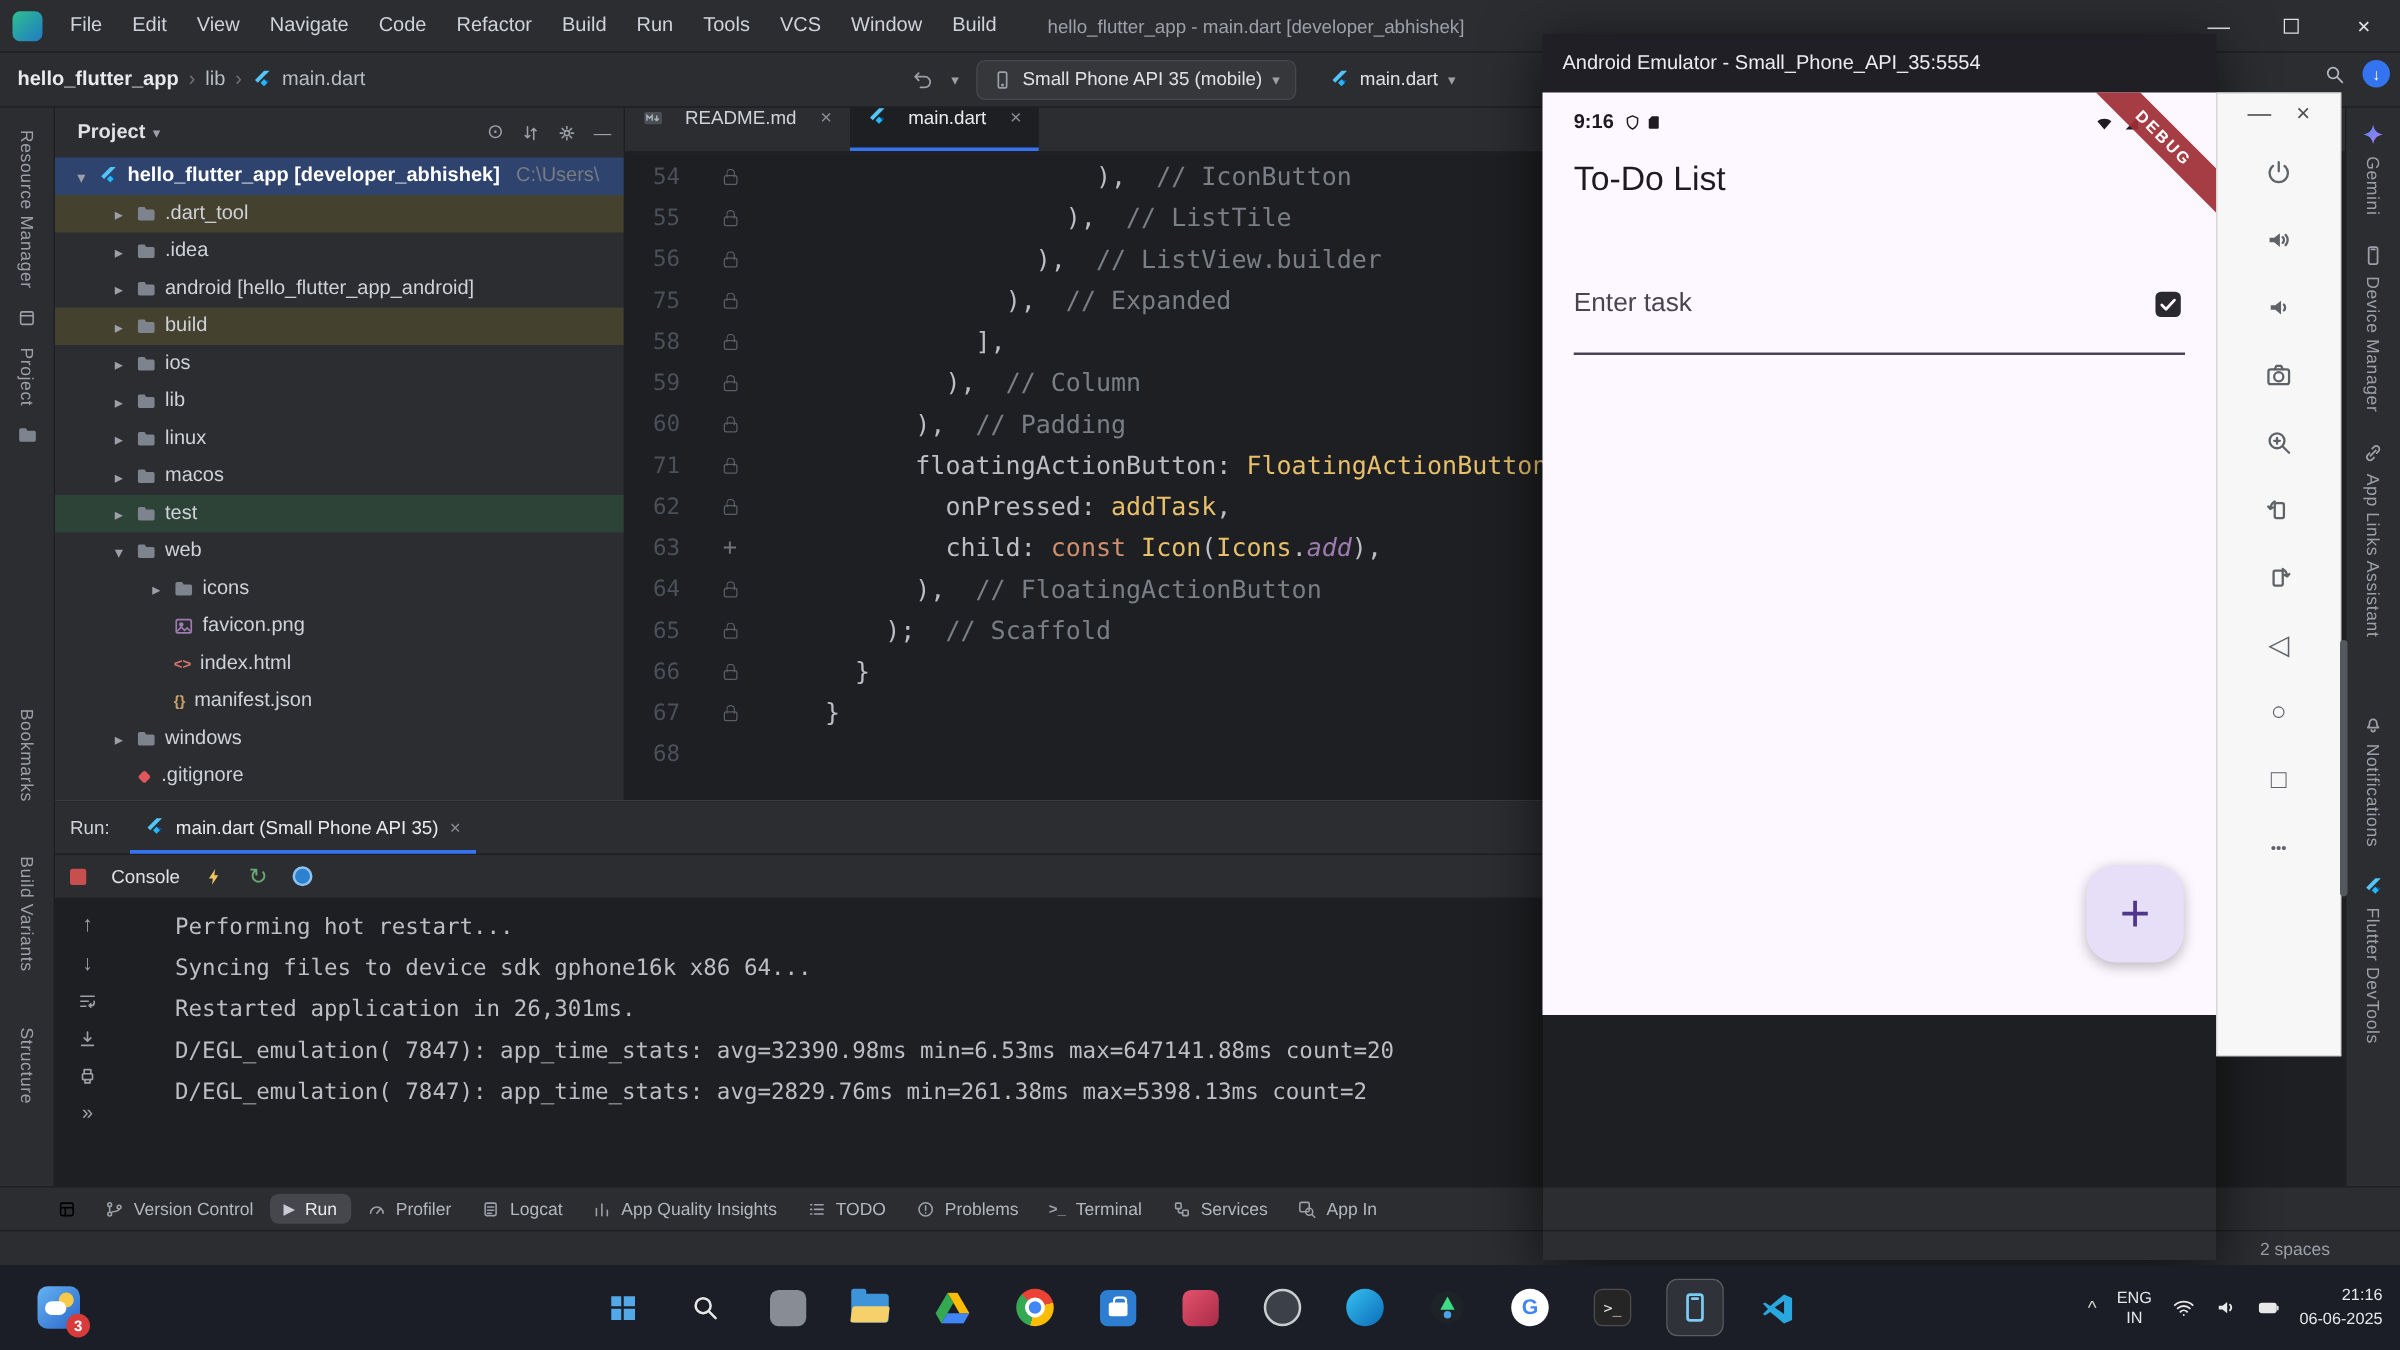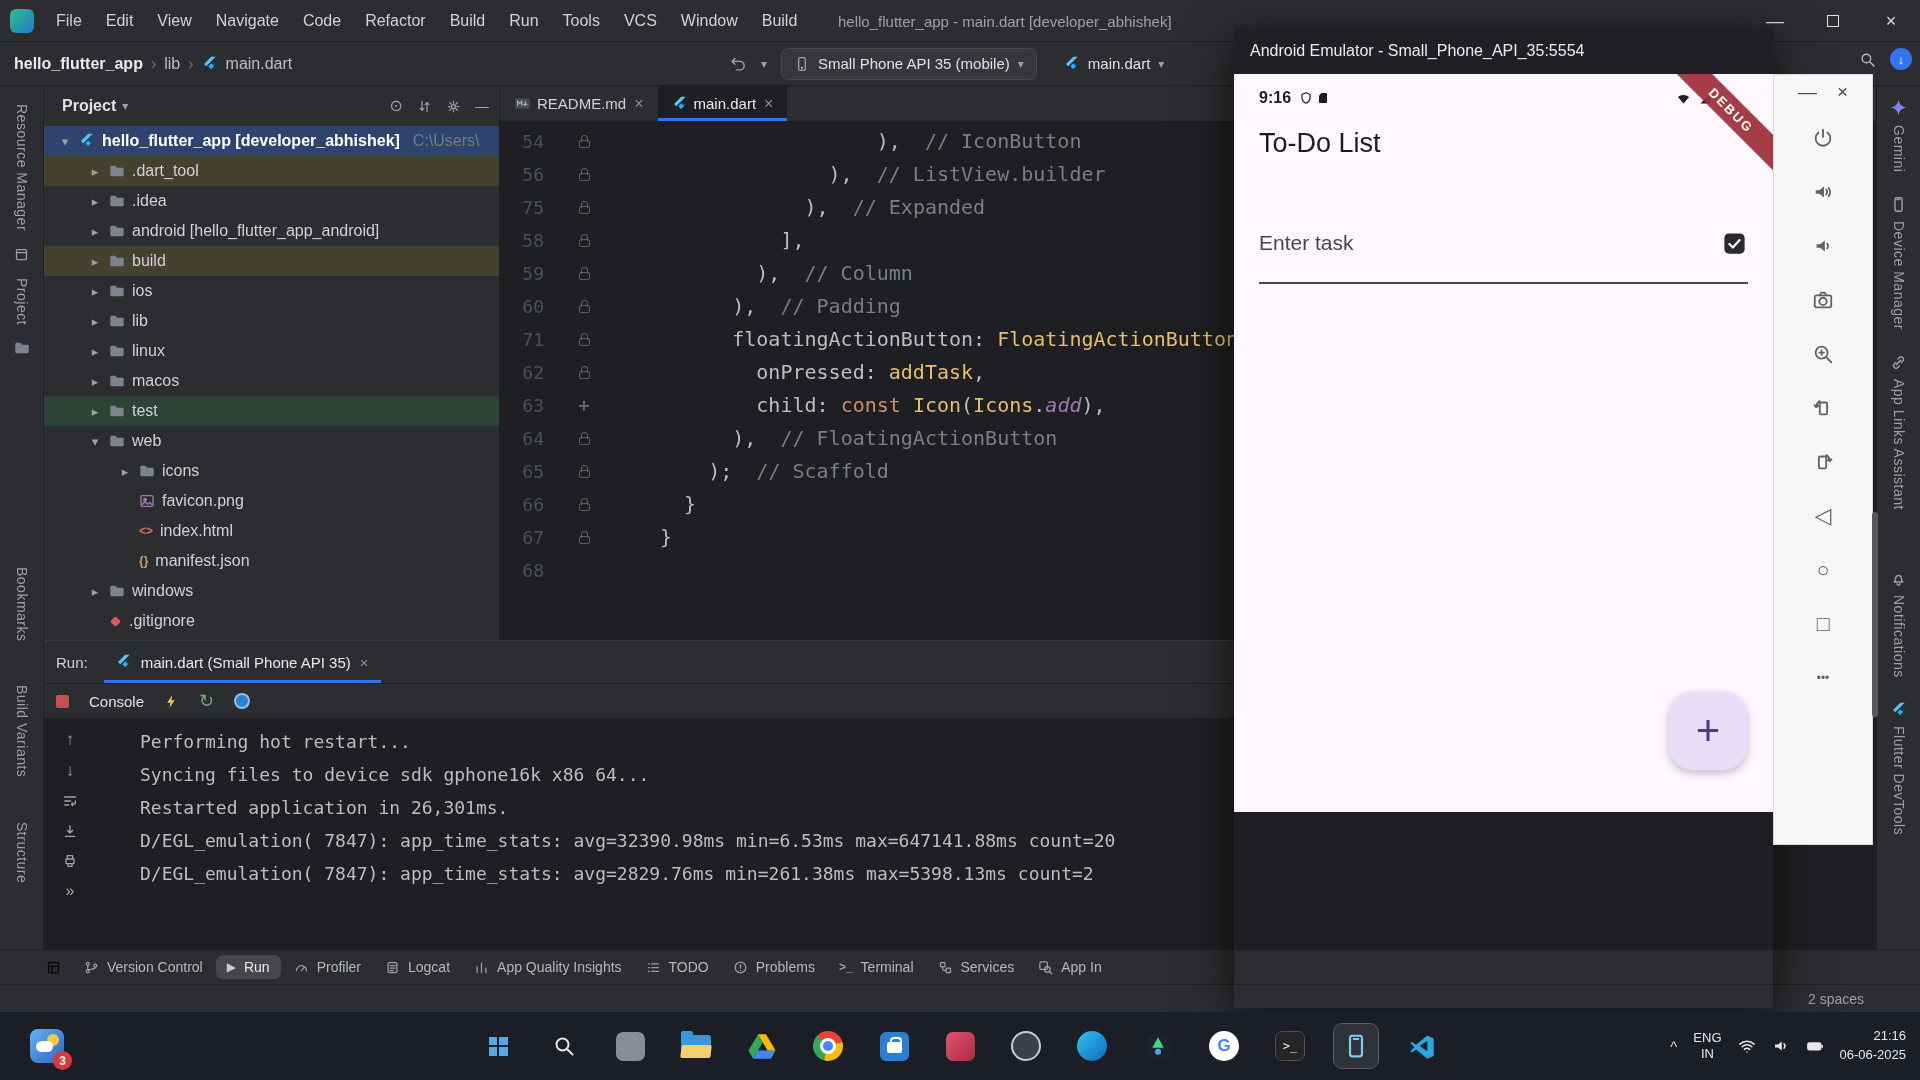--- a/index.html
+++ b/index.html
@@ -49,21 +49,21 @@
 .trow .lbl{color:#CFD2D8;}
 .trow.sel{background:#2E436E;}
 .trow.sel .lbl{color:#FFFFFF;font-weight:700;}
 .trow.excl{background:#45412F;}
 .trow.test{background:#2E4338;}
 .trow .sfx{color:#787C83;margin-left:6px;}
 
 
 .editor{position:absolute;left:500px;top:86px;width:1376px;height:554px;background:#1E1F22;overflow:hidden;}
 .tabs{height:36px;background:#2B2D30;border-bottom:1px solid #1E1F22;display:flex;align-items:stretch;}
-.tab{display:flex;align-items:center;gap:6px;padding:0 14px;font-size:15px;color:#CFD2D8;}
+.tab{display:flex;align-items:flex-start;gap:17px;padding:0 14px;font-size:15px;color:#CFD2D8;}
 .tab.active{background:#1E1F22;box-shadow:inset 0 -3px 0 #3574F0;color:#E8EAED;}
 .tab .x{color:#8A8E95;font-size:16px;margin-left:2px;}
 .code{font-family:"DejaVu Sans Mono",monospace;font-size:20px;line-height:33px;padding-top:3px;}
 .cl{display:flex;height:33px;align-items:center;}
 .gnum{width:44px;flex:none;text-align:right;color:#4B5059;font-size:18px;}
 .gic{width:80px;flex:none;display:flex;justify-content:center;align-items:center;color:#6F737A;}
 .lock{position:relative;width:11px;height:8px;border:1.5px solid #5A5E66;border-radius:2px;margin-top:5px;}
 .lock::before{content:'';position:absolute;left:1.5px;top:-6px;width:5px;height:6px;border:1.5px solid #5A5E66;border-bottom:none;border-radius:4px 4px 0 0;}
 .toks{white-space:pre;margin-left:36px;}
 .tk-p{color:#BCBEC4;}
@@ -444,20 +444,27 @@
       </div>
     <div class="code" id="code">
         <div class="cl">
           <span class="gnum">54</span>
           <span class="gic">
             <span class="lock"></span>
           </span>
           <span class="toks"><span class="tk-p">                  </span><span class="tk-p">),  </span><span class="tk-c">// IconButton</span></span>
         </div>
         <div class="cl">
+          <span class="gnum">55</span>
+          <span class="gic">
+            <span class="lock"></span>
+          </span>
+          <span class="toks"><span class="tk-p">                </span><span class="tk-p">),  </span><span class="tk-c">// ListTile</span></span>
+        </div>
+        <div class="cl">
           <span class="gnum">56</span>
           <span class="gic">
             <span class="lock"></span>
           </span>
           <span class="toks"><span class="tk-p">              </span><span class="tk-p">),  </span><span class="tk-c">// ListView.builder</span></span>
         </div>
         <div class="cl">
           <span class="gnum">75</span>
           <span class="gic">
             <span class="lock"></span>

